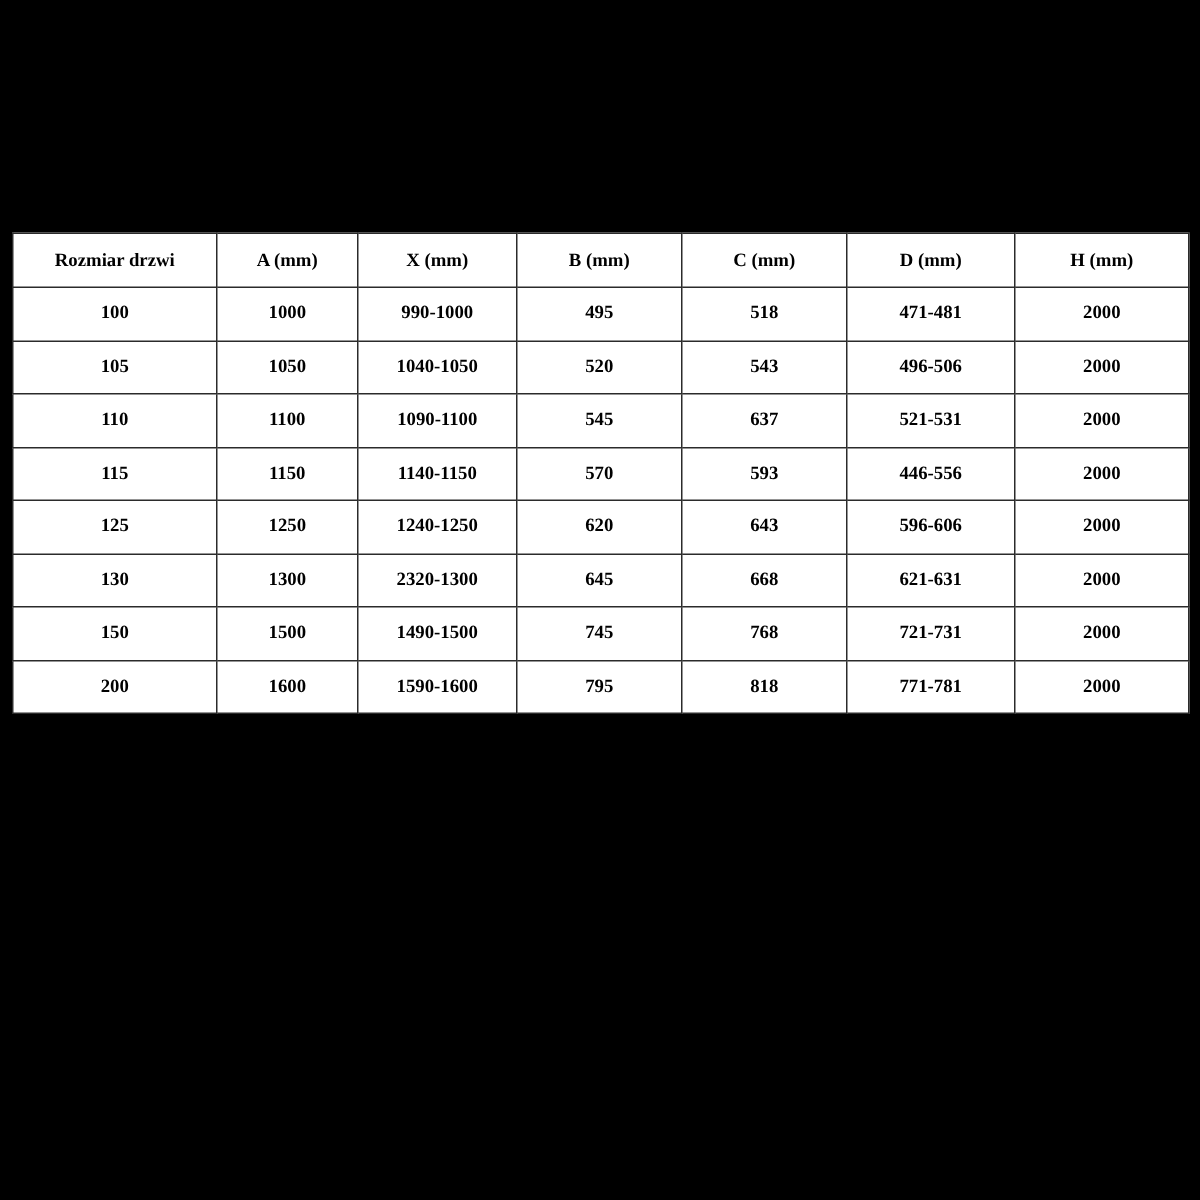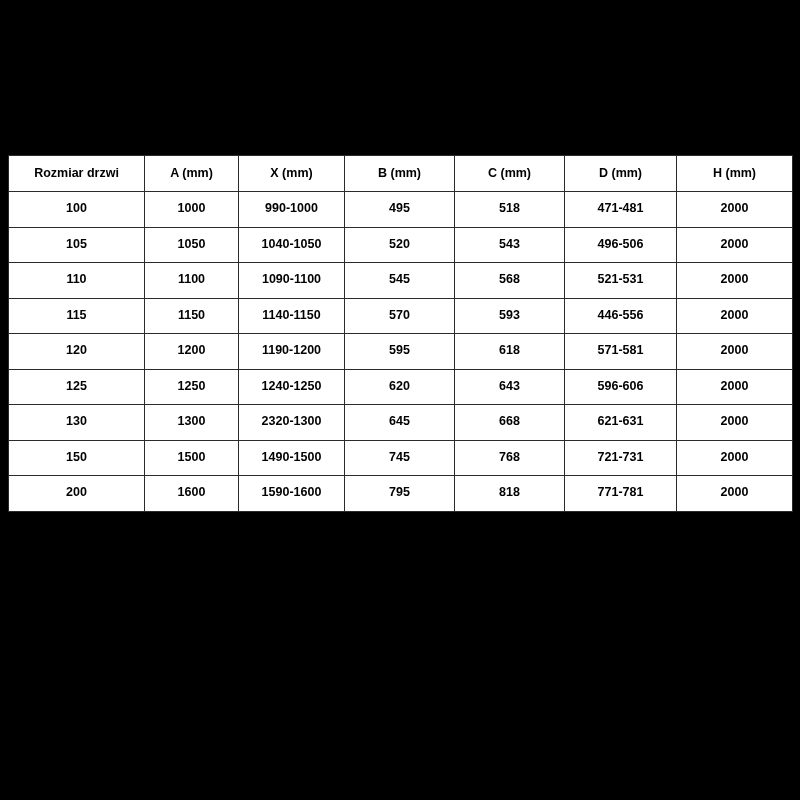--- a/index.html
+++ b/index.html
@@ -18,20 +18,21 @@
     width: 800px;
     height: 800px;
     background: #000000;
   }
   .table-wrap {
     position: absolute;
     left: 8px;
     top: 155px;
     width: 784px;
     background: #ffffff;
+    font-family: Liberation Serif, serif;
   }
   table.spec {
     border-collapse: collapse;
     width: 784px;
     table-layout: fixed;
     background: #ffffff;
   }
   table.spec th,
   table.spec td {
     border: 1px solid #2b2b2b;
@@ -100,40 +101,31 @@
           <td>520</td>
           <td>543</td>
           <td>496-506</td>
           <td>2000</td>
         </tr>
         <tr>
           <td>110</td>
           <td>1100</td>
           <td>1090-1100</td>
           <td>545</td>
-          <td>568</td>
+          <td>637</td>
           <td>521-531</td>
           <td>2000</td>
         </tr>
         <tr>
           <td>115</td>
           <td>1150</td>
           <td>1140-1150</td>
           <td>570</td>
           <td>593</td>
           <td>446-556</td>
-          <td>2000</td>
-        </tr>
-        <tr>
-          <td>120</td>
-          <td>1200</td>
-          <td>1190-1200</td>
-          <td>595</td>
-          <td>618</td>
-          <td>571-581</td>
           <td>2000</td>
         </tr>
         <tr>
           <td>125</td>
           <td>1250</td>
           <td>1240-1250</td>
           <td>620</td>
           <td>643</td>
           <td>596-606</td>
           <td>2000</td>

